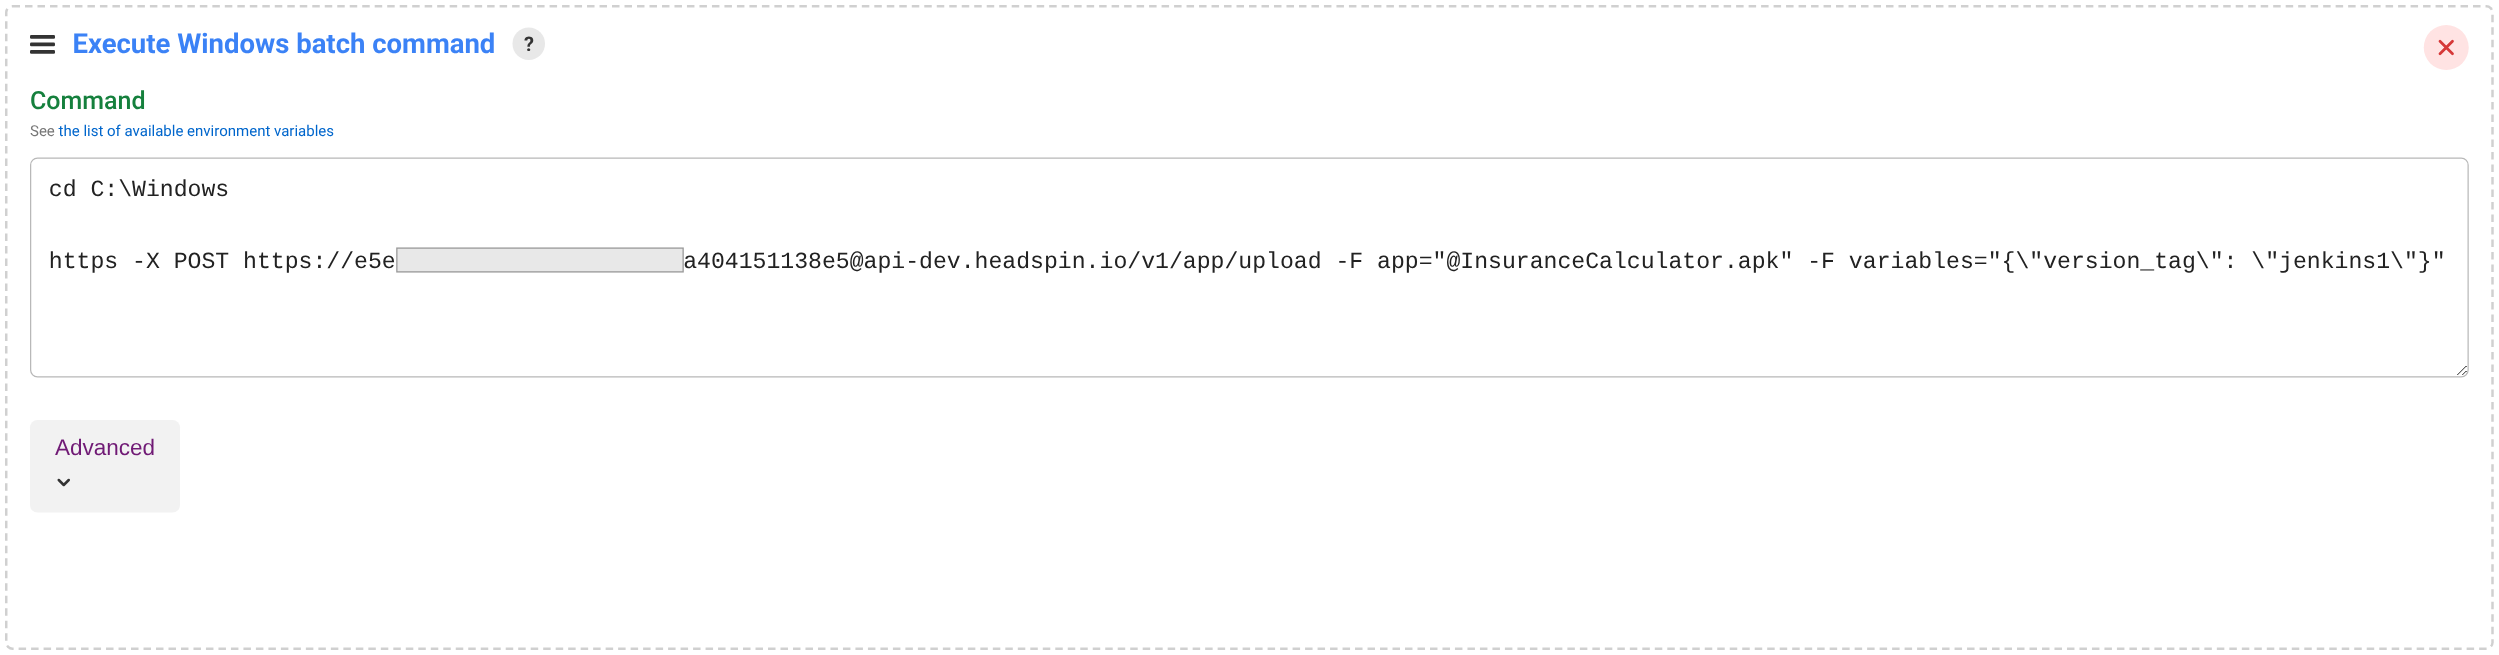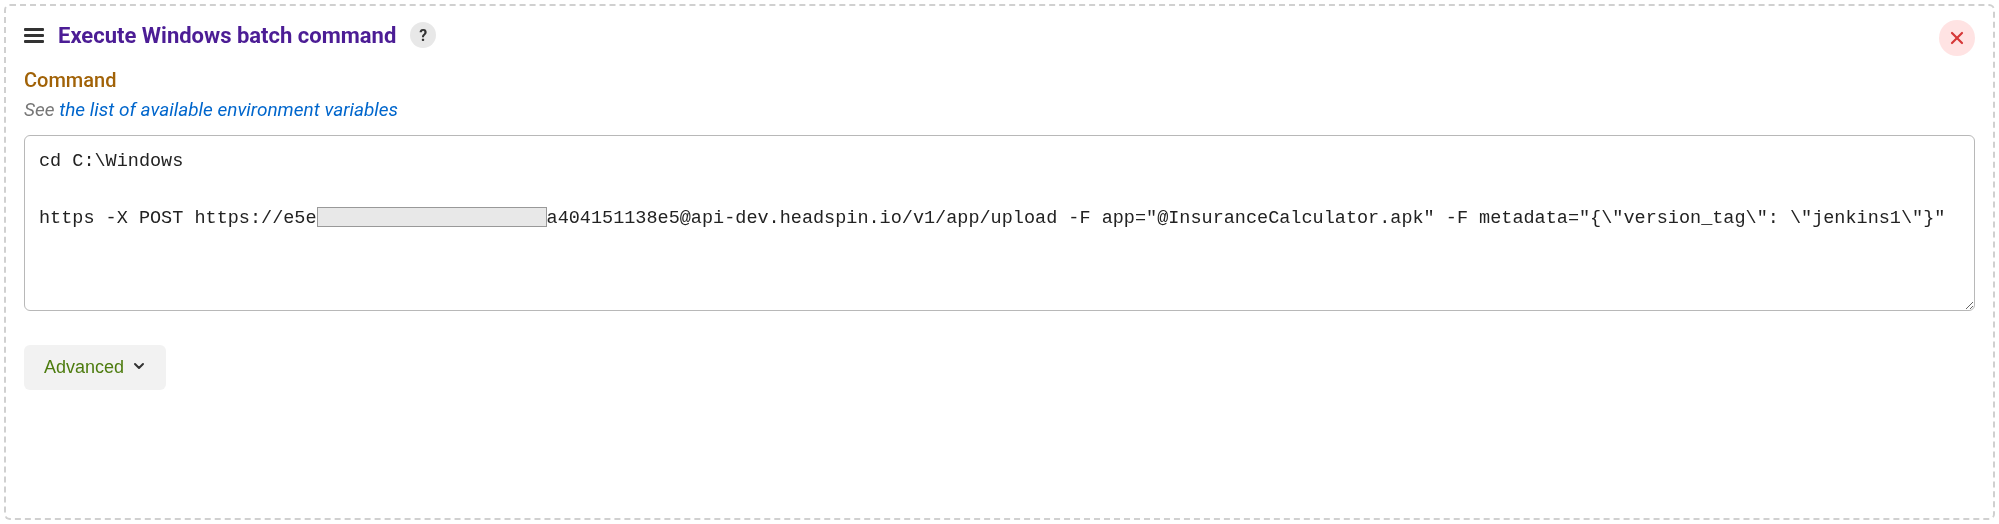--- a/index.html
+++ b/index.html
@@ -32,21 +32,21 @@
     }
     .drag-handle .bar {
       width: 20px;
       height: 3px;
       background: #333;
       border-radius: 1px;
     }
     .step-title {
       font-size: 22px;
       font-weight: 700;
-      color: #4c1d95;
+      color: #3b82f6;
     }
     .help-badge {
       width: 26px;
       height: 26px;
       border-radius: 50%;
       background: #e8e8e8;
       color: #333;
       display: flex;
       align-items: center;
       justify-content: center;
@@ -64,28 +64,27 @@
       background: #ffe3e3;
       display: flex;
       align-items: center;
       justify-content: center;
       cursor: pointer;
     }
     .close-btn svg { stroke: #d63939; }
     .field-label {
       font-size: 20px;
       font-weight: 500;
-      color: #a16207;
+      color: #15803d;
       margin-bottom: 6px;
     }
     .help-line {
-      font-size: 19px;
+      font-size: 12px;
       color: #777;
       margin-bottom: 14px;
-      font-style: italic;
     }
     .help-line a {
       color: #0066cc;
       text-decoration: none;
     }
     .command-box {
       width: 100%;
       min-height: 176px;
       border: 1px solid #b8b8b8;
       border-radius: 6px;
@@ -106,29 +105,30 @@
       height: 20px;
       background: #e8e8e8;
       border: 1px solid #999;
       vertical-align: middle;
       position: relative;
       top: -1px;
     }
     .advanced-btn {
       margin-top: 34px;
       display: inline-flex;
-      align-items: flex-end;
+      align-items: flex-start;
       gap: 8px;
       background: #f2f2f2;
       border: none;
       border-radius: 6px;
       padding: 12px 20px;
       font-size: 18px;
-      color: #4d7c0f;
+      color: #701a75;
       cursor: pointer;
+      flex-direction: column;
     }
     .chevron {
       display: inline-block;
     }
   </style>
 </head>
 <body>
 
 <div class="panel">
 
@@ -150,21 +150,21 @@
   </div>
 
   <div class="field-label">Command</div>
 
   <div class="help-line">
     <span>See </span><a href="#">the list of available environment variables</a>
   </div>
 
   <div class="command-box" contenteditable="true" spellcheck="false" style=""><span>cd C:\Windows</span>
 
-<span>https -X POST https://e5e</span><span class="redaction"></span><span>a404151138e5@api-dev.headspin.io/v1/app/upload -F app="@InsuranceCalculator.apk" -F metadata="{\"version_tag\": \"jenkins1\"}"</span></div>
+<span>https -X POST https://e5e</span><span class="redaction"></span><span>a404151138e5@api-dev.headspin.io/v1/app/upload -F app="@InsuranceCalculator.apk" -F variables="{\"version_tag\": \"jenkins1\"}"</span></div>
 
   <button class="advanced-btn">
     <span>Advanced</span>
     <span class="chevron">
       <svg width="14" height="14" viewBox="0 0 14 14" fill="none" stroke="#333" stroke-width="2" stroke-linecap="round" stroke-linejoin="round">
         <polyline points="3,5 7,9 11,5"></polyline>
       </svg>
     </span>
   </button>
 

